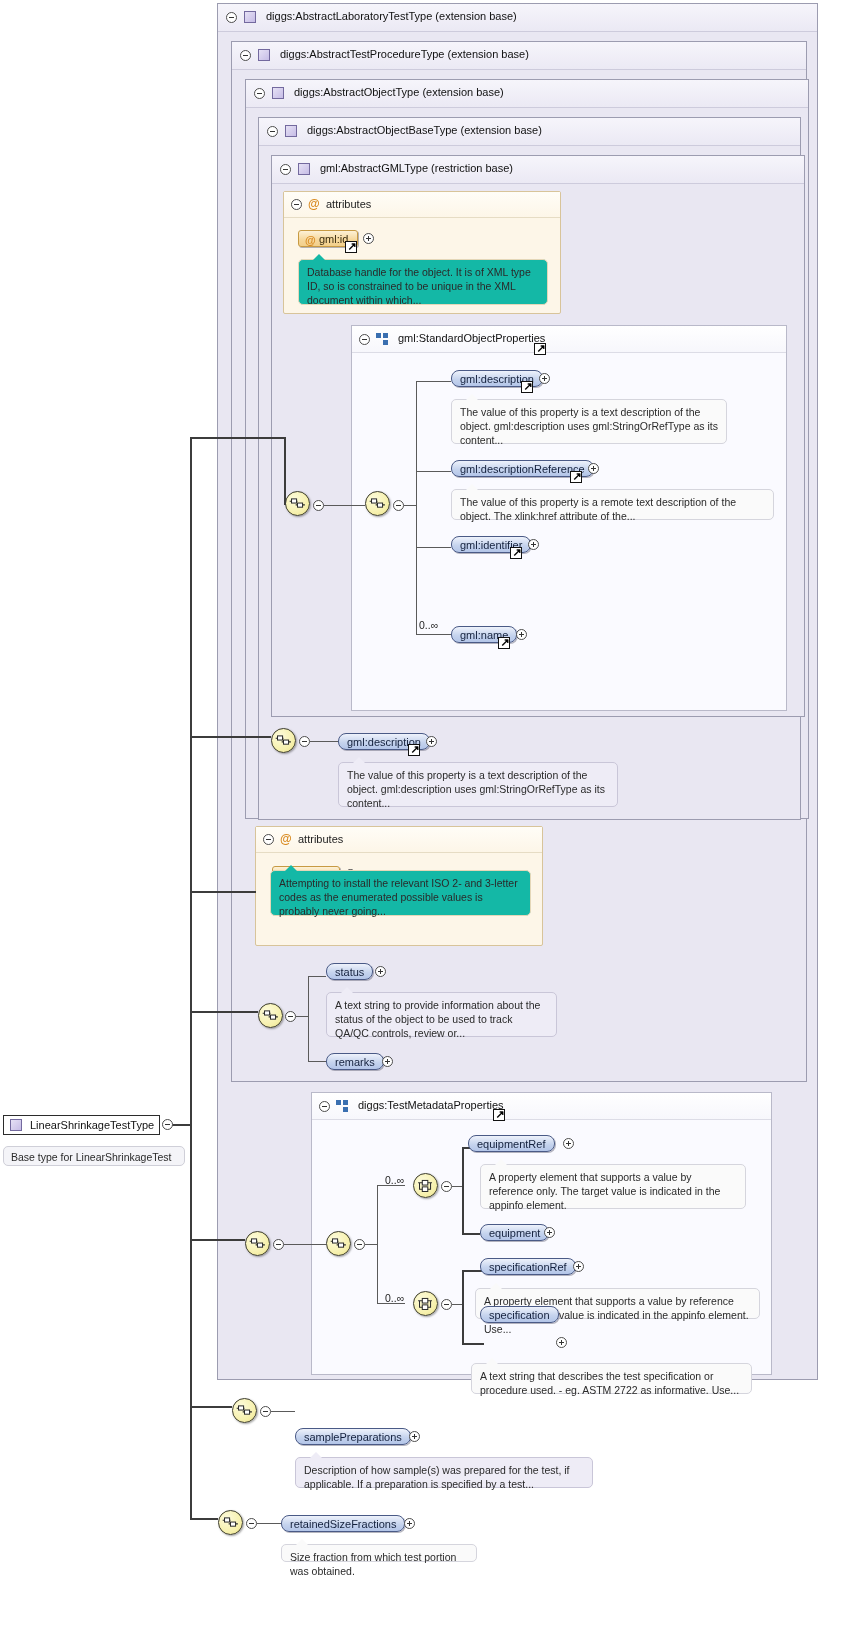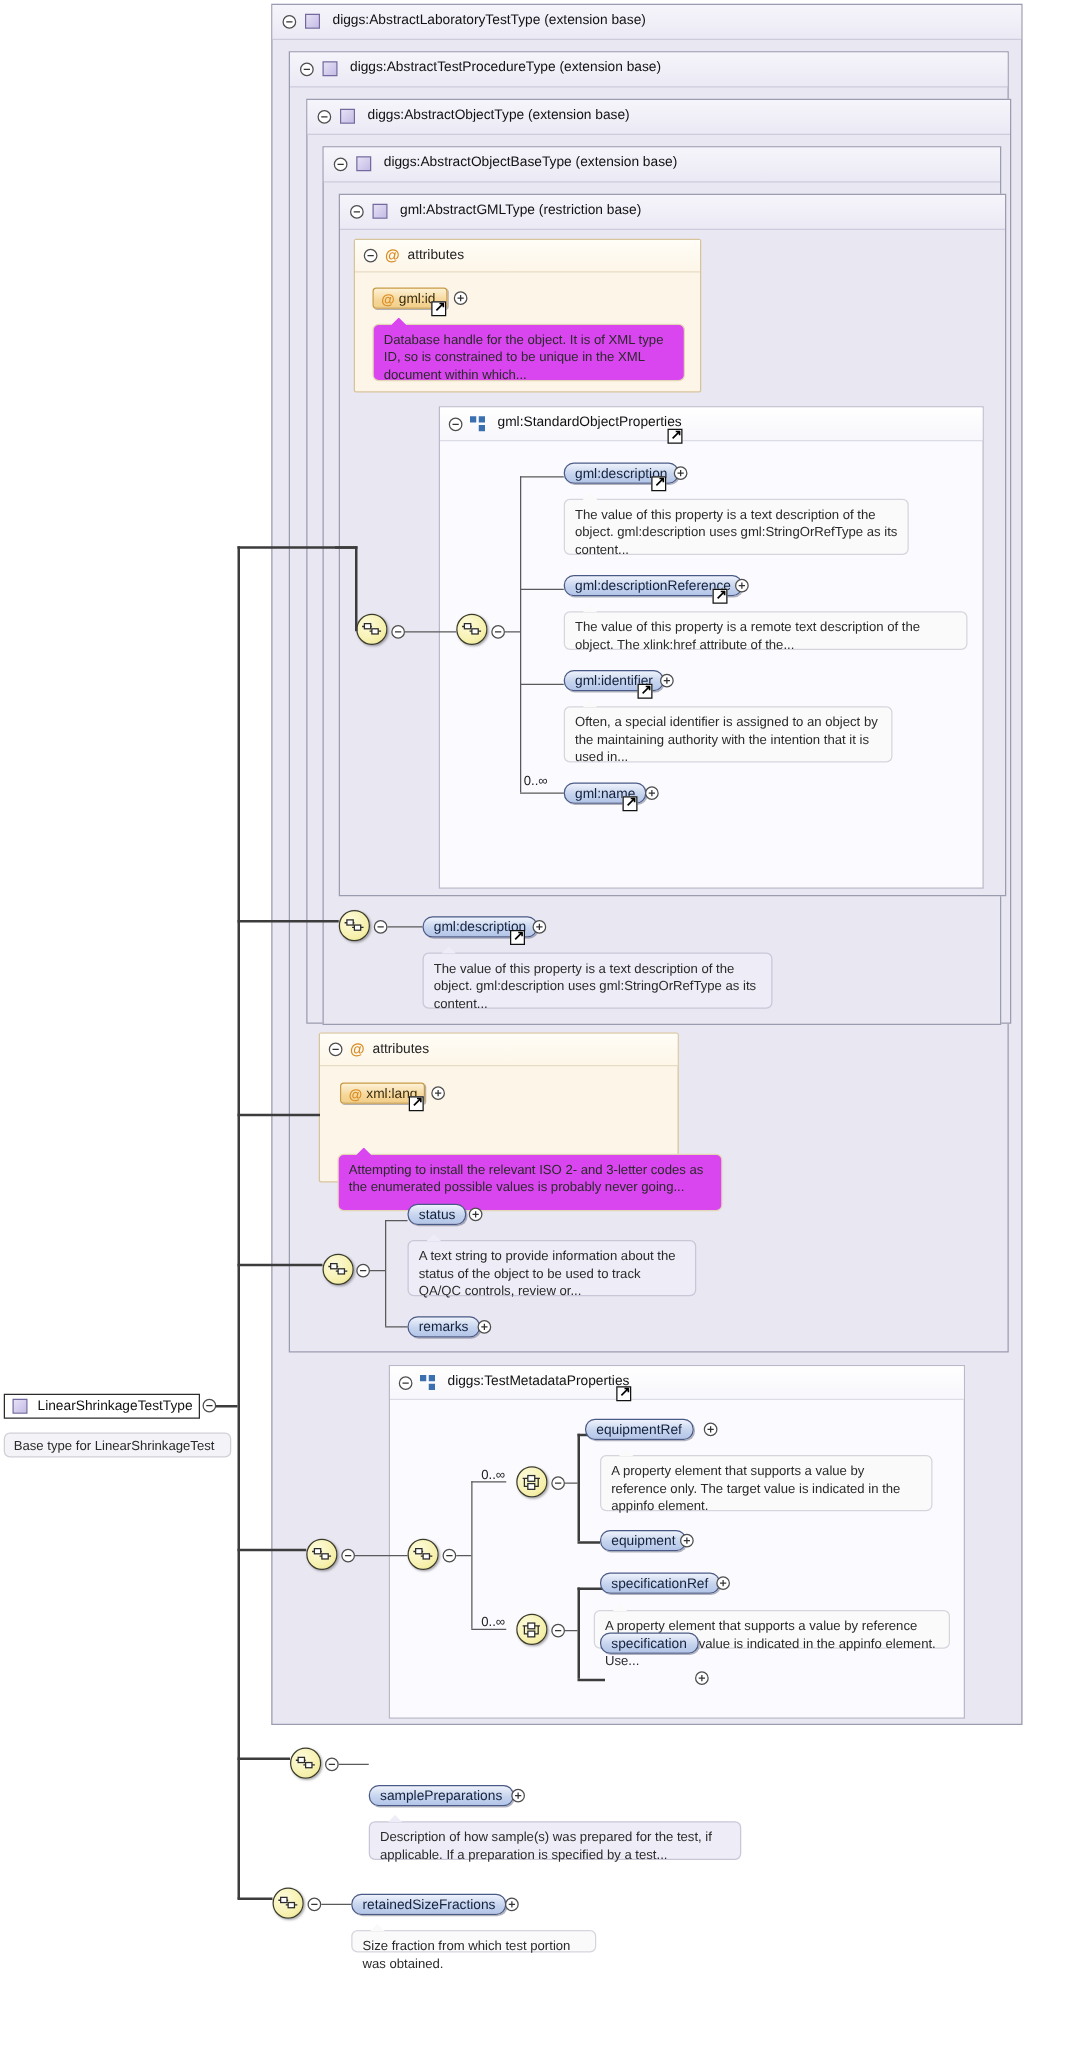--- a/index.html
+++ b/index.html
@@ -64,21 +64,21 @@
   
   .jump{position:absolute;width:12px;height:12px;border:1px solid #111;background:#fff;
     box-sizing:border-box;}
   .jump:after{content:"\2197";position:absolute;left:0;top:-2px;width:12px;text-align:center;
     font-size:11px;line-height:12px;color:#000;font-weight:bold;}
 
   
   .doc{position:absolute;box-sizing:border-box;border:1px solid #cfcfd8;border-radius:5px;
     background:#f4f4f8;color:#2a2a2a;font-size:10.5px;line-height:14px;padding:5px 8px;}
   .doc.lav{background:#eeecf6;border-color:#c9c6d8;}
-  .doc.cream{background:#d946ef;border-color:#e4d7b8;}
+  .doc.cream{background:#14b8a6;border-color:#e4d7b8;}
   .doc.white{background:#fafafa;border-color:#d5d5dd;}
   .doc:before{content:"";position:absolute;left:14px;top:-6px;width:11px;height:6px;
     background:inherit;clip-path:polygon(0 100%,50% 0,100% 100%);
     border-left:1px solid transparent;}
 
   
   .node{position:absolute;width:25px;height:25px;border-radius:50%;
     border:1.5px solid #3b3b2a;box-sizing:border-box;
     background:radial-gradient(circle at 35% 32%,#fdfbdc 0%,#f6f0ab 65%,#e7dd86 100%);
     box-shadow:1px 1px 2px rgba(0,0,0,.35);}
@@ -207,21 +207,20 @@
   </div>
   <div class="jump" style="left:570px;top:471px;"></div>
   <div class="toggle plus" style="left:588px;top:463px;"></div>
   <div class="doc white" style="left:451px;top:489px;width:323px;height:31px;">The value of this property is a remote text description of the object. The xlink:href attribute of the...</div>
 
   <div class="pill" style="left:451px;top:536px;">
     <span>gml:identifier</span>
   </div>
   <div class="jump" style="left:510px;top:547px;"></div>
   <div class="toggle plus" style="left:528px;top:539px;"></div>
-  <div class="doc white" style="left:451px;top:565px;width:263px;height:45px;">Often, a special identifier is assigned to an object by the maintaining authority with the intention that it is used in...</div>
 
   <div class="occ" style="left:419px;top:619px;">0..∞</div>
   <div class="pill" style="left:451px;top:626px;">
     <span>gml:name</span>
   </div>
   <div class="jump" style="left:498px;top:637px;"></div>
   <div class="toggle plus" style="left:516px;top:629px;"></div>
 
   <div class="node" style="left:285px;top:491px;">
     <svg class="g" viewBox="0 0 25 25">
@@ -268,21 +267,21 @@
       <div class="atglyph" style="left:24px;top:6px;">@</div>
       <div class="abtitle">attributes</div>
     </div>
   </div>
   <div class="pill attr" style="left:272px;top:866px;width:68px;">
     <span class="atg">@</span>
     <span>xml:lang</span>
   </div>
   <div class="jump" style="left:327px;top:877px;"></div>
   <div class="toggle plus" style="left:345px;top:869px;"></div>
-  <div class="doc cream" style="left:270px;top:923px;width:308px;height:46px;">Attempting to install the relevant ISO 2- and 3-letter codes as the enumerated possible values is probably never going...</div>
+  <div class="doc cream" style="left:270px;top:870px;width:261px;height:46px;">Attempting to install the relevant ISO 2- and 3-letter codes as the enumerated possible values is probably never going...</div>
   <div class="ln lnh thick" style="left:190px;top:891px;width:66px;"></div>
 
   <div class="node" style="left:258px;top:1003px;">
     <svg class="g" viewBox="0 0 25 25">
       <g stroke="#2b2b2b" stroke-width="1.1" fill="#fff">
         <rect x="6" y="7.5" width="5.5" height="4.5"></rect>
         <rect x="12.5" y="12" width="5.5" height="4.5"></rect>
       </g>
       <g stroke="#2b2b2b" stroke-width="1.1" fill="none">
         <path d="M4 10 h2 M11.5 10 h1 M10.5 14 h2 M18 14 h2.5"></path>
@@ -402,20 +401,21 @@
   <div class="pill" style="left:480px;top:1258px;">
     <span>specificationRef</span>
   </div>
   <div class="toggle plus" style="left:573px;top:1261px;"></div>
   <div class="doc white" style="left:475px;top:1288px;width:285px;height:31px;">A property element that supports a value by reference only. The target value is indicated in the appinfo element. Use...</div>
 
   <div class="pill" style="left:480px;top:1306px;">
     <span>specification</span>
   </div>
   <div class="toggle plus" style="left:556px;top:1337px;"></div>
+  <div class="doc white" style="left:471px;top:1363px;width:281px;height:31px;">A text string that describes the test specification or procedure used. - eg. ASTM 2722 as informative. Use...</div>
 
   <div class="node" style="left:232px;top:1398px;">
     <svg class="g" viewBox="0 0 25 25">
       <g stroke="#2b2b2b" stroke-width="1.1" fill="#fff">
         <rect x="6" y="7.5" width="5.5" height="4.5"></rect>
         <rect x="12.5" y="12" width="5.5" height="4.5"></rect>
       </g>
       <g stroke="#2b2b2b" stroke-width="1.1" fill="none">
         <path d="M4 10 h2 M11.5 10 h1 M10.5 14 h2 M18 14 h2.5"></path>
       </g>

